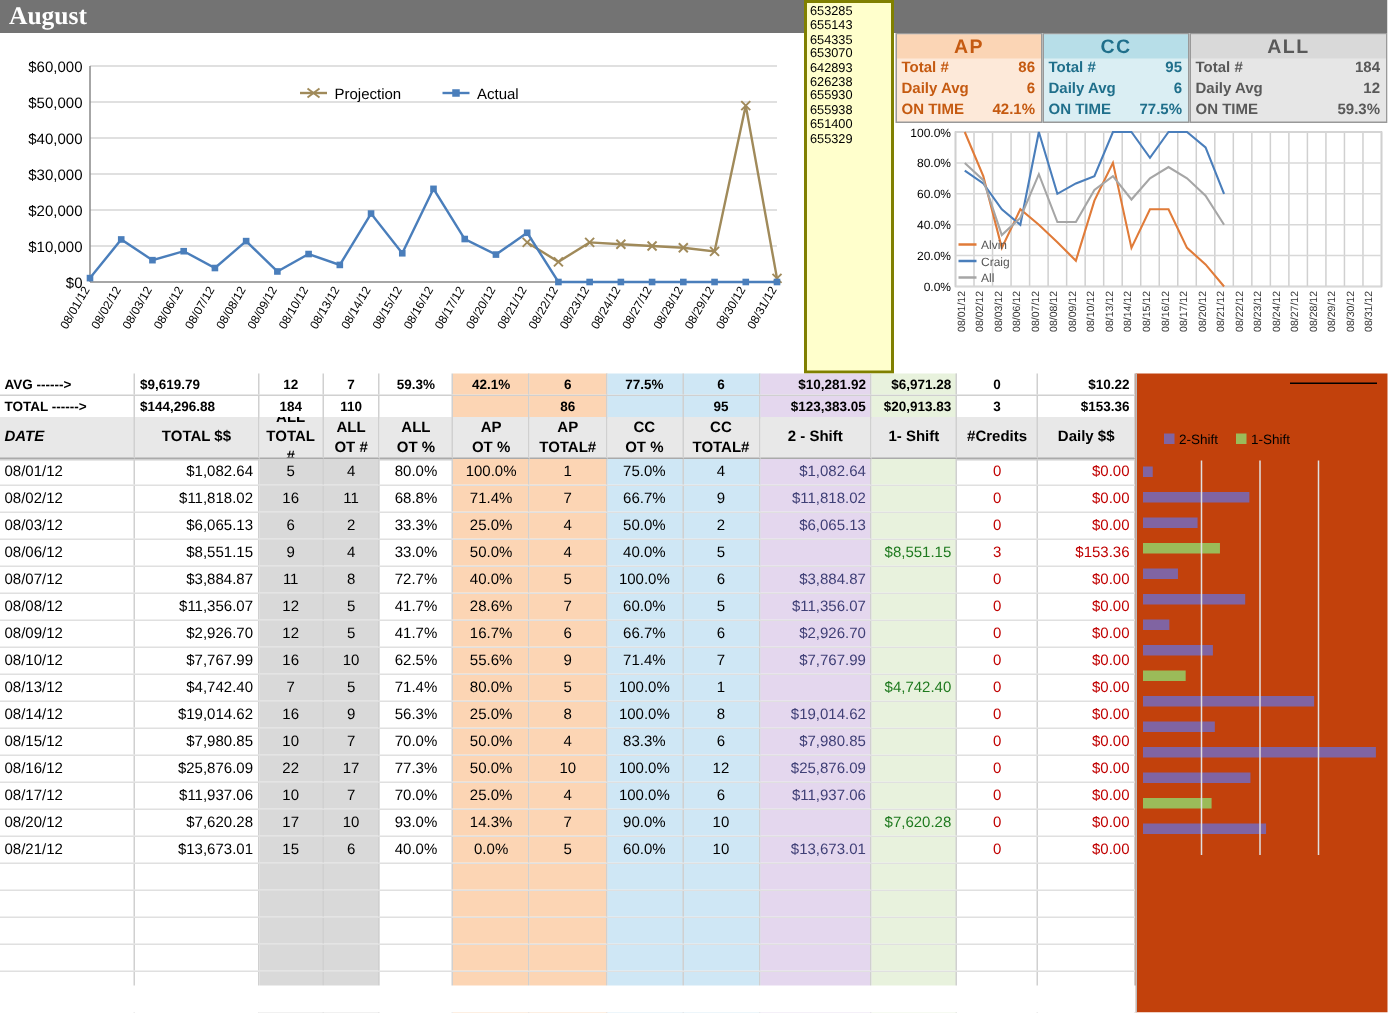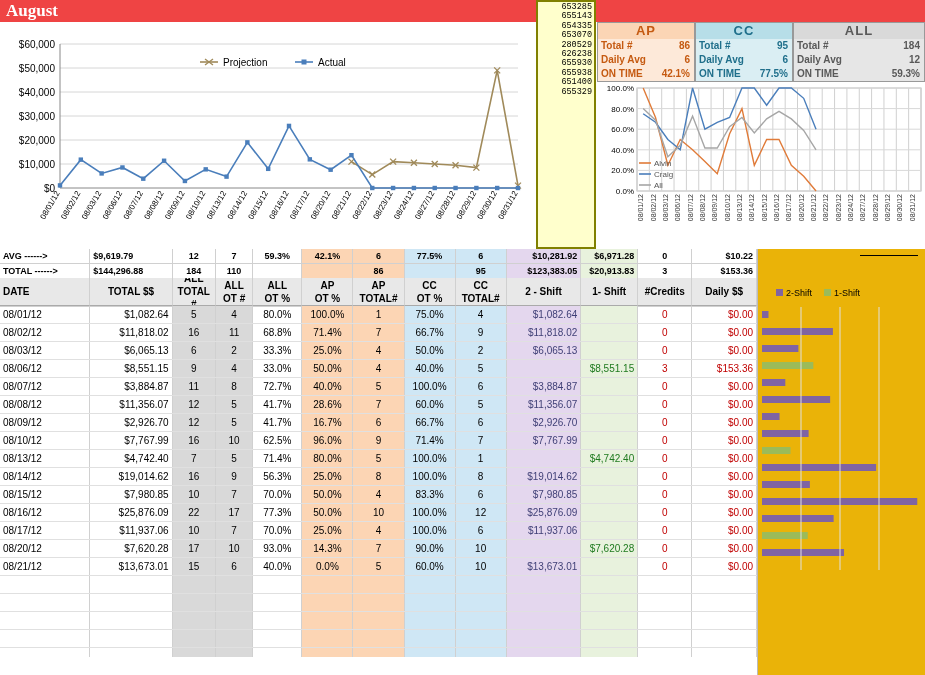--- a/index.html
+++ b/index.html
@@ -1,28 +1,28 @@
 <!DOCTYPE html>
 <html><head>
 <meta charset="utf-8">
 <style>
   html,body{margin:0;padding:0;}
   body{width:925px;height:675px;background:#ffffff;font-family:"Liberation Sans",sans-serif;font-size:11px;color:#000;overflow:hidden;position:relative;}
 
   
-  #titlebar{position:absolute;left:0;top:0;width:925px;height:22px;background:#ef4444;color:#fff;}
+  #titlebar{position:absolute;left:0;top:0;width:925px;height:22px;background:#737373;color:#fff;}
   #titlebar .month{position:absolute;left:6px;top:1px;font-size:17px;font-weight:bold;font-family:"Liberation Serif",serif;}
 
   
   #mainchart{position:absolute;left:0;top:22px;width:536px;height:228px;background:#fff;}
   #mainchart svg{display:block;}
 
   
   #idlist{position:absolute;left:536px;top:0px;width:60px;height:249px;background:#ffffcc;border:2px solid #808000;box-sizing:border-box;padding:1px 2px;}
-  #idlist div{font-size:8.5px;line-height:9.4px;text-align:right;font-family:Liberation Mono, monospace;}
+  #idlist div{font-size:8.5px;line-height:9.4px;font-family:Liberation Sans, sans-serif;}
 
   
   #kpis{position:absolute;left:597px;top:22px;width:328px;height:60px;display:flex;}
   .kpi{box-sizing:border-box;border:1px solid #999;}
   .kpi .ttl{text-align:center;font-weight:bold;font-size:13px;letter-spacing:1px;height:16px;line-height:16px;}
   .kpi .row{display:flex;height:14px;line-height:14px;font-size:10px;font-weight:bold;}
   .kpi .row .lbl{flex:1;padding-left:3px;}
   .kpi .row .val{width:40px;text-align:right;padding-right:4px;}
   .kpi.ap{width:98px;background:#fde9d9;}
   .kpi.ap .ttl{background:#fbd5b5;color:#c55a11;}
@@ -52,38 +52,38 @@
   .c-ccotp{width:52px;text-align:center;background:#cfe7f5;}
   .c-cctot{width:52px;text-align:center;background:#cfe7f5;}
   .c-2shift{width:76px;text-align:right;background:#e4d7ee;}
   .c-1shift{width:58px;text-align:right;background:#e8f2dd;}
   .c-credits{width:55px;text-align:center;}
   .c-creditdd{width:66px;text-align:right;}
 
   
   #table{position:absolute;left:0;top:278px;width:757px;font-size:10px;}
   #thead .scell{font-weight:bold;background:#e8e8e8;text-align:center;border-bottom:1px solid #aaa;}
-  #thead .c-date{text-align:center;}
+  #thead .c-date{text-align:center;font-style:italic;}
   #thead{height:28px;}
   #thead .srow{height:28px;line-height:13px;white-space:normal;}
   #thead .scell{display:flex;align-items:center;justify-content:center;white-space:pre-line;}
   #thead .c-date{justify-content:flex-start;}
   .trow{display:flex;height:17px;line-height:17px;border-bottom:1px solid #e0e0e0;}
   .trow .scell{font-weight:normal;}
   .trow .c-date{text-align:left;}
   .trow .c-total{text-align:right;}
   .trow .c-alltot,.trow .c-allot{background:#d9d9d9;text-align:center;}
   .trow .c-2shift{color:#3f3f76;}
   .trow .c-1shift{color:#1f7a1f;}
   .trow .c-credits{color:#c00000;text-align:center;}
   .trow .c-creditdd{color:#c00000;text-align:right;}
   .trow.empty .scell{color:transparent;}
 
   
-  #barchart{position:absolute;left:757px;top:249px;width:168px;height:426px;background:#eab308;border-left:1px solid #bbb;}
+  #barchart{position:absolute;left:757px;top:249px;width:168px;height:426px;background:#c2410c;border-left:1px solid #bbb;}
   #barchart .lg{position:absolute;top:39px;left:18px;font-size:9px;display:flex;gap:12px;}
   #barchart .lg span.sw{display:inline-block;width:7px;height:7px;margin-right:3px;}
   #barchart svg{position:absolute;left:0;top:52px;}
   #topline{position:absolute;left:860px;top:255px;width:58px;height:0;border-top:1px solid #000;}
 
   
   #bottomfill{position:absolute;left:0;top:657px;width:757px;height:18px;background:#fff;}
 </style>
 </head>
 <body>
@@ -183,21 +183,21 @@
       <rect x="301.5" y="37.5" width="5" height="5" fill="#4a7ebb"></rect>
       <text x="318" y="44" font-size="10" font-family="Liberation Sans, sans-serif">Actual</text>
     </svg>
   </div>
 
 <div id="idlist">
     <div>653285</div>
     <div>655143</div>
     <div>654335</div>
     <div>653070</div>
-    <div>280529</div>
+    <div>642893</div>
     <div>626238</div>
     <div>655930</div>
     <div>655938</div>
     <div>651400</div>
     <div>655329</div>
   </div>
 
 <div id="kpis">
   <div class="kpi ap">
     <div class="ttl">AP</div>
@@ -483,21 +483,21 @@
         <div class="scell c-1shift"></div>
         <div class="scell c-credits">0</div>
         <div class="scell c-creditdd">$0.00</div>
       </div>
       <div class="trow">
         <div class="scell c-date">08/10/12</div>
         <div class="scell c-total">$7,767.99</div>
         <div class="scell c-alltot">16</div>
         <div class="scell c-allot">10</div>
         <div class="scell c-allotp">62.5%</div>
-        <div class="scell c-apotp">96.0%</div>
+        <div class="scell c-apotp">55.6%</div>
         <div class="scell c-aptot">9</div>
         <div class="scell c-ccotp">71.4%</div>
         <div class="scell c-cctot">7</div>
         <div class="scell c-2shift">$7,767.99</div>
         <div class="scell c-1shift"></div>
         <div class="scell c-credits">0</div>
         <div class="scell c-creditdd">$0.00</div>
       </div>
       <div class="trow">
         <div class="scell c-date">08/13/12</div>

